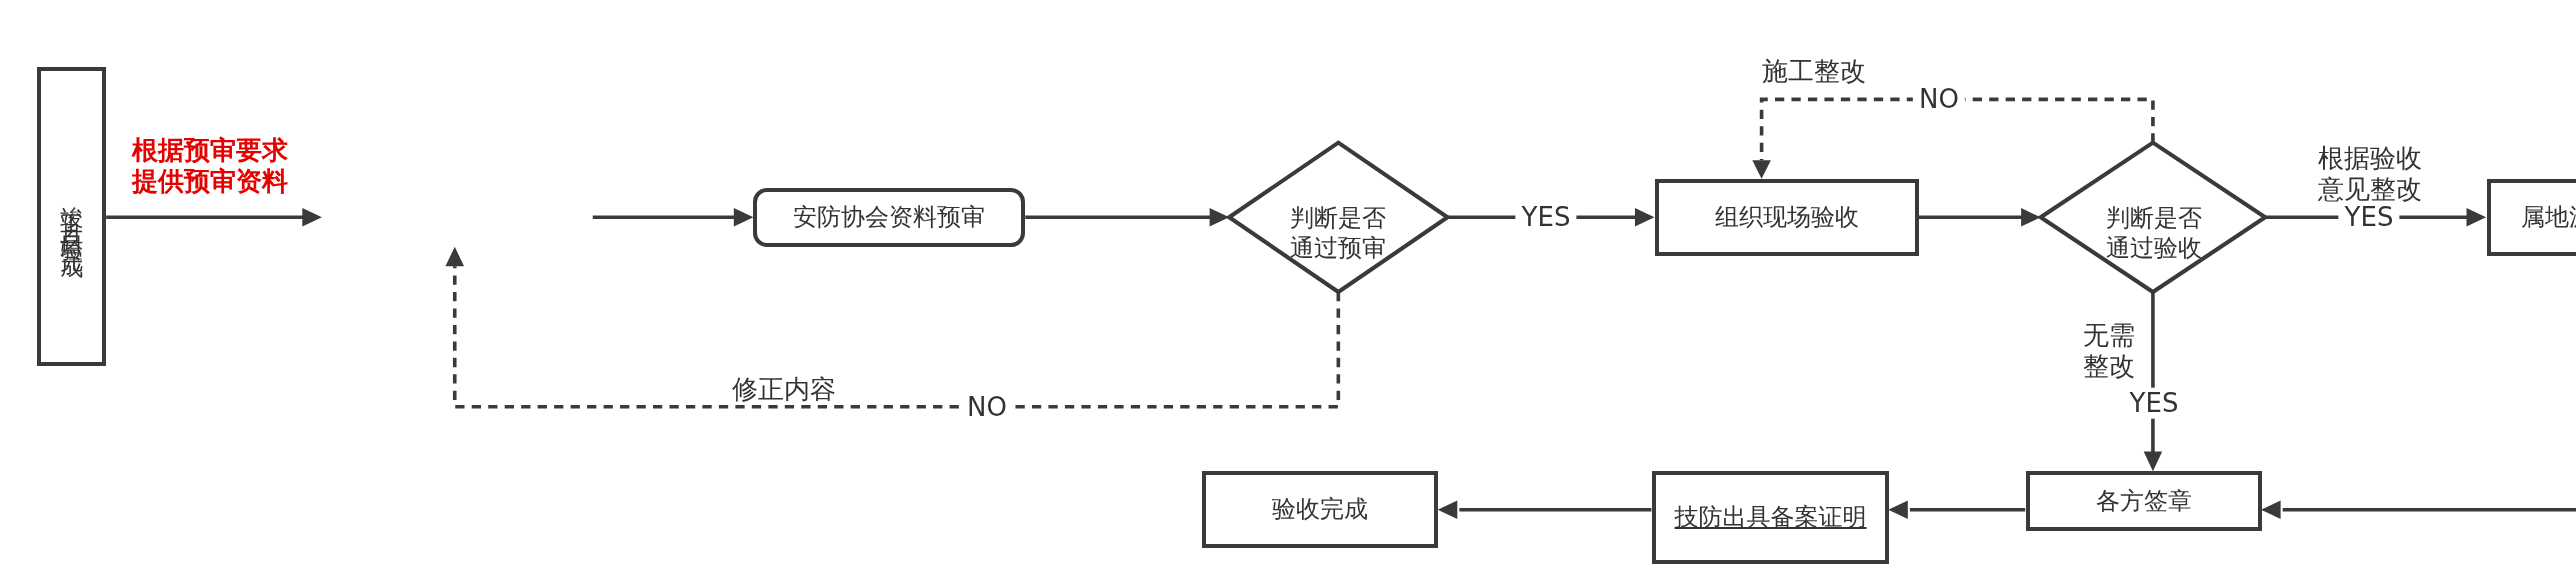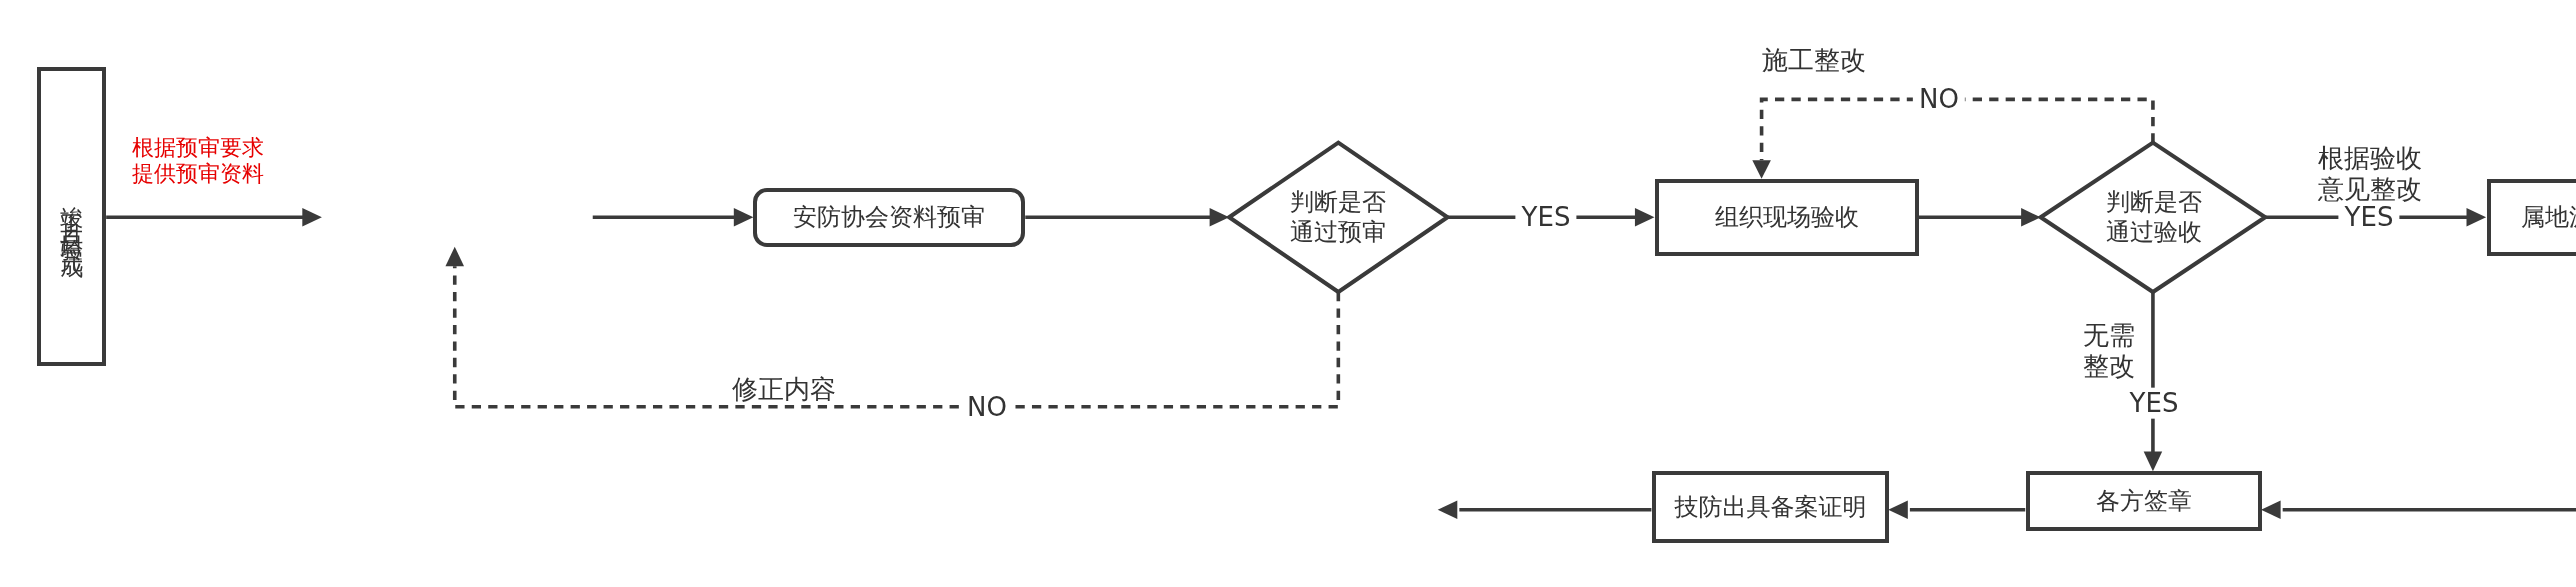--- a/index.html
+++ b/index.html
@@ -34,37 +34,38 @@
     text-orientation:upright;
     letter-spacing:8.2px;
     font-size:23px;
   }
   .diamond-label{
     position:absolute;
     transform:translate(-50%,-50%);
     font-size:24px;line-height:1.25;
     text-align:left;white-space:pre-line;
     color:var(--text);
+    margin-top:16px;
   }
   .edge-label{
     position:absolute;
     font-size:26px;line-height:1.18;
     color:var(--text);
     white-space:pre-line;
   }
   .on-line{
     transform:translate(-50%,-50%);
     background:var(--background);
     padding:0 6.2px;
   }
   .center-x{transform:translateX(-50%);text-align:left;}
   .red-note{
     position:absolute;
-    font-size:22px;line-height:1.2;
-    font-weight:normal;
+    font-size:26px;line-height:1.2;
+    font-weight:bold;
     color:var(--accent-red);
     white-space:pre-line;
   }
   .right-align{text-align:left;}
 </style>
 </head>
 <body>
 
 <div class="canvas">
 
@@ -113,39 +114,40 @@
 
 
   <div class="box" style="left:753px;top:188px;width:272px;height:59px;border-radius:14px;">安防协会资料预审</div>
 
   <div class="box" style="left:1655px;top:179px;width:264px;height:77px;">组织现场验收</div>
 
   <div class="box" style="left:2487px;top:179px;width:236px;height:77px;">属地派出所确认</div>
 
   <div class="box" style="left:2026px;top:471px;width:236px;height:60px;">各方签章</div>
 
-  <div class="box" style="left:1652px;top:471px;width:237px;height:72px;">技防出具备案证明</div>
+  <div class="box" style="left:1652px;top:471px;width:237px;height:93px;text-decoration:underline;">技防出具备案证明</div>
 
+  <div class="box" style="left:1202px;top:471px;width:236px;height:77px;">验收完成</div>
 
   <div class="diamond-label" style="left:1338px;top:217px;">判断是否
 通过预审</div>
 
   <div class="diamond-label" style="left:2154px;top:217px;">判断是否
 通过验收</div>
 
   <div class="red-note" style="left:132px;top:135px;">根据预审要求
 提供预审资料</div>
 
   <div class="edge-label on-line" style="left:1546px;top:217px;">YES</div>
 
   <div class="edge-label" style="left:732px;top:374px;">修正内容</div>
 
   <div class="edge-label on-line" style="left:987px;top:407px;">NO</div>
 
-  <div class="edge-label" style="left:1762px;top:45px;">施工整改</div>
+  <div class="edge-label" style="left:1762px;top:56px;">施工整改</div>
 
   <div class="edge-label on-line" style="left:1939px;top:99px;">NO</div>
 
   <div class="edge-label center-x" style="left:2370px;top:143px;">根据验收
 意见整改</div>
 
   <div class="edge-label on-line" style="left:2369px;top:217px;">YES</div>
 
   <div class="edge-label right-align" style="left:2083px;top:320px;">无需
 整改</div>

